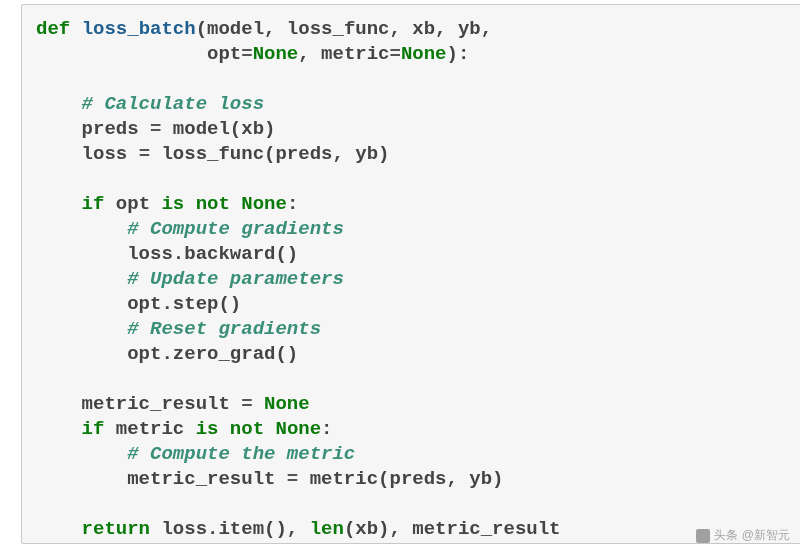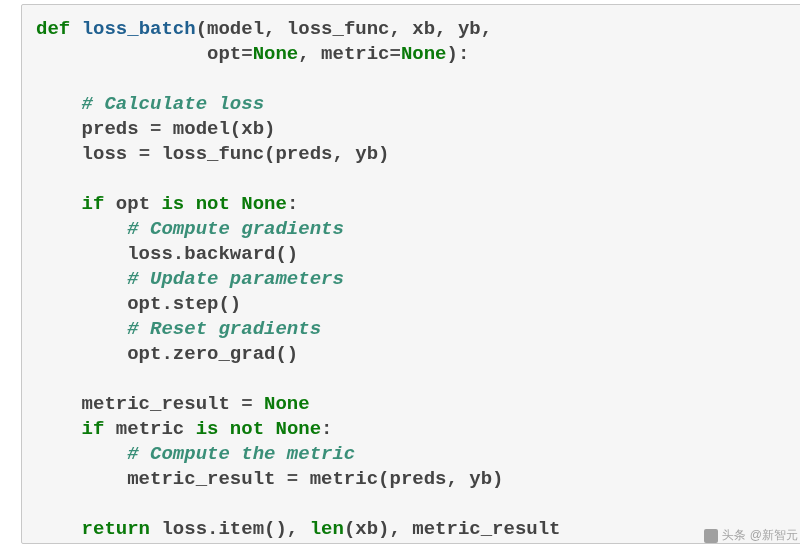--- a/index.html
+++ b/index.html
@@ -34,21 +34,21 @@
   }
   .kw  { color: #0a7a0a; font-weight: bold; }   
   .fn  { color: #206090; font-weight: bold; }   
   .nm  { color: #444; }                          
   .op  { color: #555; }                          
   .kwv { color: #0a7a0a; font-weight: bold; }   
   .bi  { color: #0a7a0a; }                       
   .cm  { color: #3a8f78; font-style: italic; }                          
   .watermark {
     position: absolute;
-    right: 2px;
+    right: 10px;
     bottom: 8px;
     font-family: sans-serif;
     font-size: 12px;
     color: rgba(0,0,0,0.35);
     display: flex;
     align-items: center;
     gap: 4px;
   }
   .watermark .logo {
     width: 14px;

